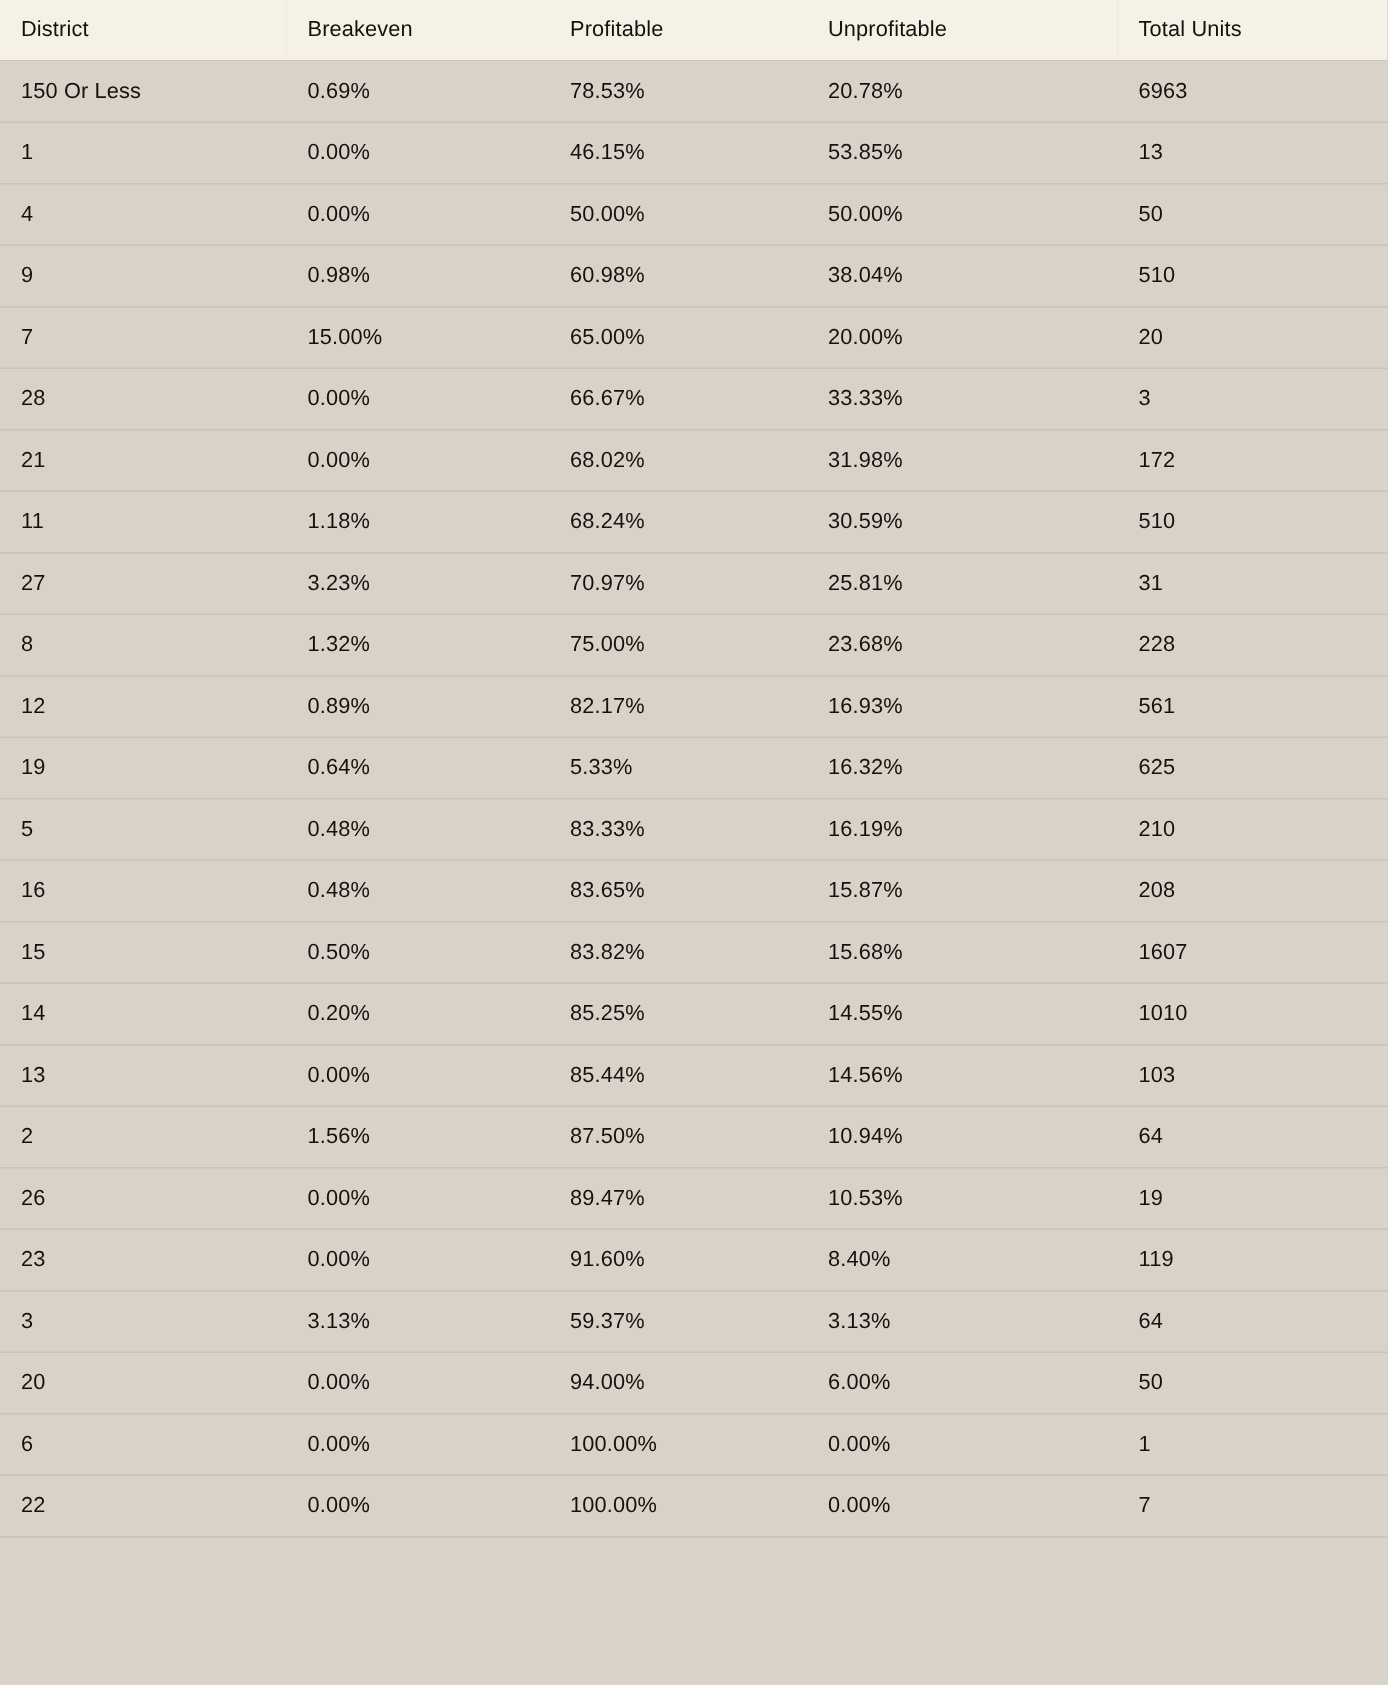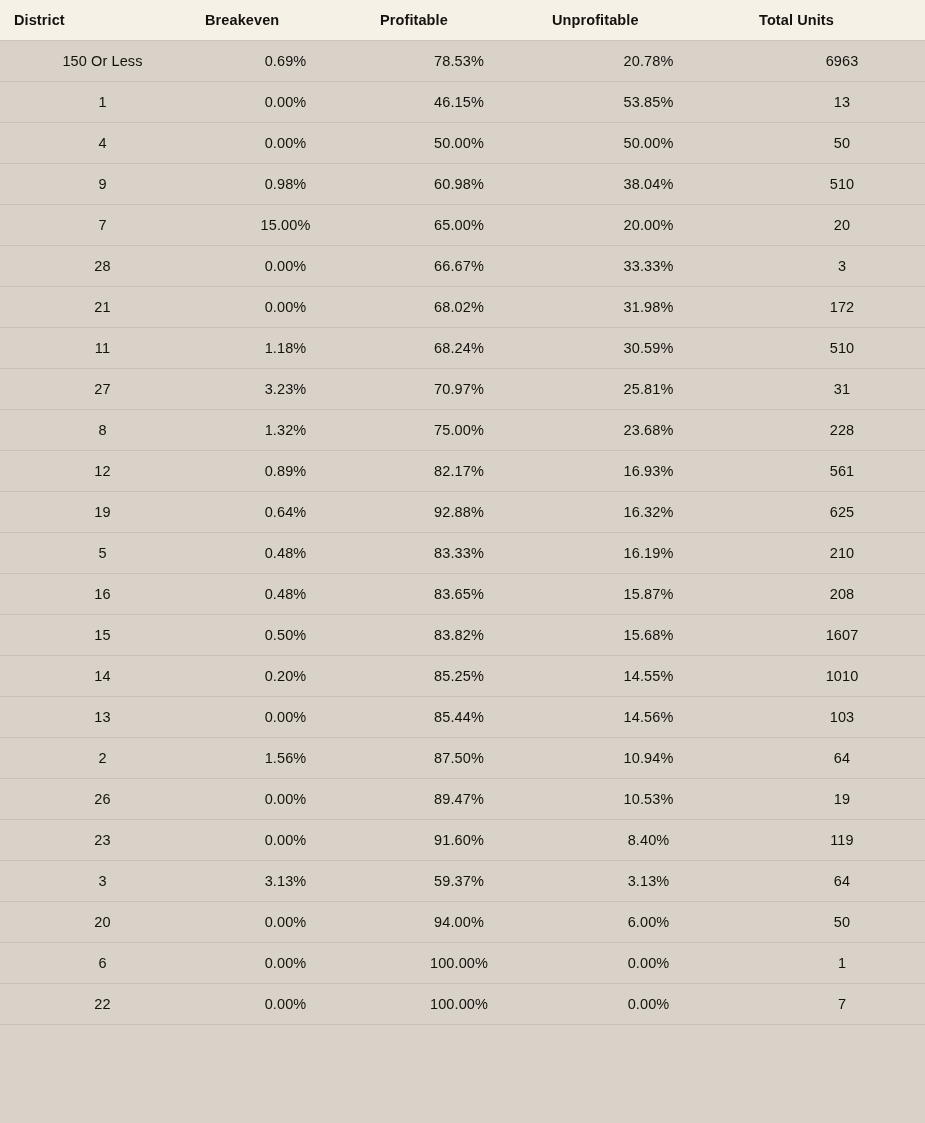--- a/index.html
+++ b/index.html
@@ -20,31 +20,30 @@
     width: 925px;
     border-collapse: collapse;
     table-layout: fixed;
   }
   table.data-table thead tr {
     background: #f6f1e7;
   }
   table.data-table thead th {
     text-align: left;
     font-size: 14.5px;
-    font-weight: bold;
+    font-weight: normal;
     color: #15110c;
     padding: 0 0 0 14px;
     height: 40px;
     vertical-align: middle;
     letter-spacing: 0.1px;
     border-bottom: 1px solid #cdc5ba;
   }
   table.data-table tbody tr {
     background: #d9d2c9;
-    text-align: center;
   }
   table.data-table tbody td {
     font-size: 14.5px;
     font-weight: normal;
     color: #15110c;
     padding: 0 0 0 14px;
     height: 40px;
     vertical-align: middle;
     border-bottom: 1px solid #cac2b7;
     letter-spacing: 0.1px;
@@ -153,21 +152,21 @@
         <tr>
           <td>12</td>
           <td>0.89%</td>
           <td>82.17%</td>
           <td>16.93%</td>
           <td>561</td>
         </tr>
         <tr>
           <td>19</td>
           <td>0.64%</td>
-          <td>92.88%</td>
+          <td>5.33%</td>
           <td>16.32%</td>
           <td>625</td>
         </tr>
         <tr>
           <td>5</td>
           <td>0.48%</td>
           <td>83.33%</td>
           <td>16.19%</td>
           <td>210</td>
         </tr>

